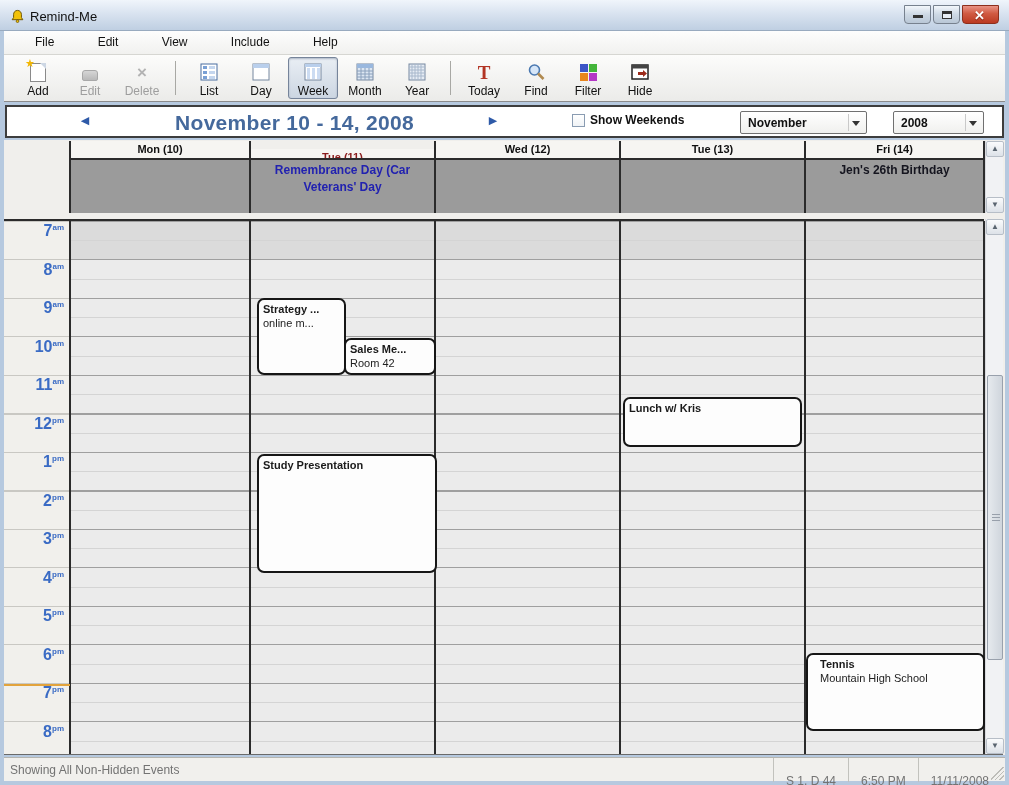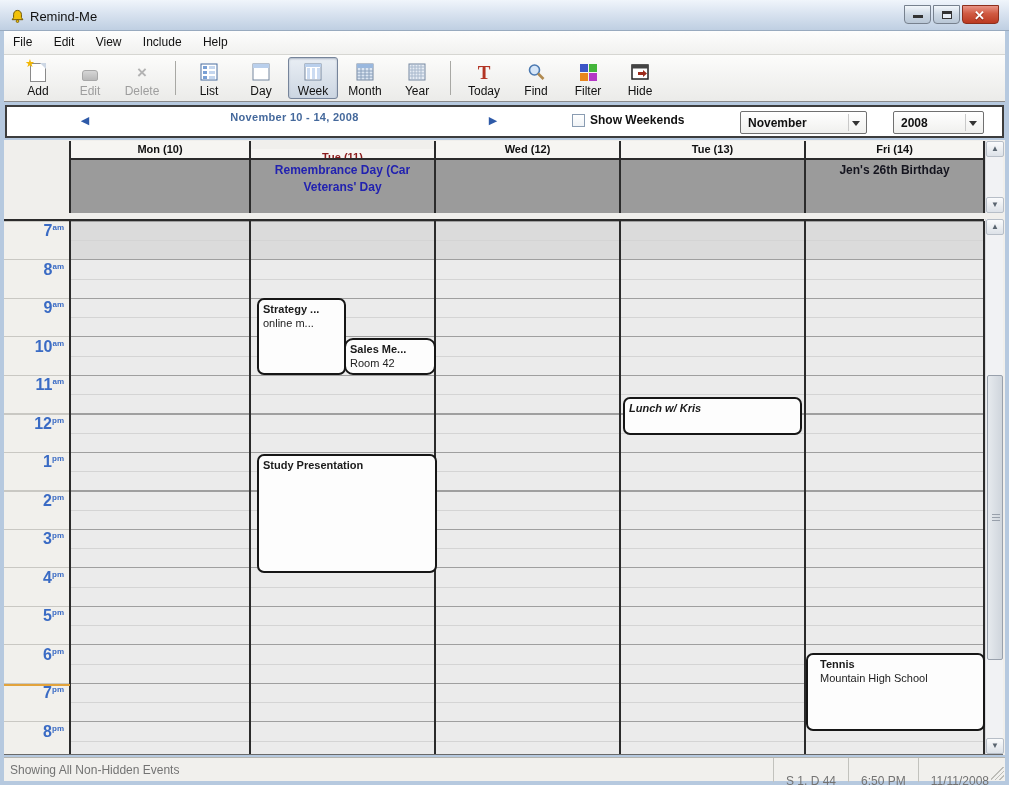--- a/index.html
+++ b/index.html
@@ -17,21 +17,21 @@
   .winbtn { width:27px; height:19px; border:1px solid #77818e; border-radius:0 0 4px 4px;
     background:linear-gradient(to bottom,#f3f7fb,#cdd8e4 50%,#b9c7d6); position:relative; }
   .winbtn.close { width:37px; border-color:#8c2f1d; background:linear-gradient(to bottom,#e99486,#d05a42 45%,#bb3a22); }
   .glyph-min { position:absolute; left:8px; bottom:5px; width:10px; height:3px; background:#333; }
   .glyph-max { position:absolute; left:8px; top:5px; width:10px; height:8px; border:1px solid #333; border-top:3px solid #333; background:#e8eef5; }
   .glyph-close { position:absolute; left:11px; top:2px; color:#fff; font-weight:bold; font-size:13px; text-shadow:0 1px 1px #7c1e10; }
 
   
   .menubar { position:absolute; left:4px; top:31px; width:1001px; height:24px;
     background:linear-gradient(to bottom,#fdfdfd,#f1f1ef); border-bottom:1px solid #d6d6d2; }
-  .menu-item { display:inline-block; padding:4px 9px 0 9px; font-size:12px; color:#111; height:24px; }
+  .menu-item { display:inline-block; padding:4px 9px 0 9px; font-size:12px; color:#111; height:24px;margin-left:22px; }
 
   
   .toolbar { position:absolute; left:4px; top:55px; width:1001px; height:47px;
     background:linear-gradient(to bottom,#fcfcfb,#ebebe9); border-bottom:1px solid #8b8b8b;
     display:flex; align-items:stretch; padding-left:8px; }
   .tb-btn { width:50px; margin:2px 1px; display:flex; flex-direction:column; align-items:center;
     justify-content:flex-start; padding-top:3px; border:1px solid transparent; border-radius:3px; }
   .tb-btn .tb-icon { height:22px; display:flex; align-items:center; justify-content:center; }
   .tb-btn .tb-label { font-size:12px; color:#111; margin-top:1px; }
   .tb-btn.disabled .tb-label { color:#9e9e9e; }
@@ -48,21 +48,21 @@
   .fg1 { background:#3c55c6; } .fg2 { background:#43b53a; } .fg3 { background:#e8861e; } .fg4 { background:#b438c6; }
   .icon-T { font-family:"Liberation Serif", serif; font-weight:bold; font-size:19px; color:#b23424; line-height:1; }
 
   
   .navbar { position:absolute; left:5px; top:105px; width:999px; height:33px; background:#fff;
     border:2px solid #3d3d3d; }
   .nav-arrow { position:absolute; top:7px; font-size:11px; color:#2e5aa8; width:16px; text-align:center; }
   .nav-prev { left:70px; }
   .nav-next { left:478px; }
   .nav-title { position:absolute; left:145px; top:4px; width:285px; text-align:center;
-    font-size:11px; font-weight:bold; color:#45699c; letter-spacing:.3px; }
+    font-size:21px; font-weight:bold; color:#45699c; letter-spacing:.3px; }
   .show-weekends { position:absolute; left:565px; top:6px; display:flex; align-items:center; }
   .checkbox { width:13px; height:13px; background:linear-gradient(#fff,#f0f3f6); border:1px solid #8a9cb2; margin-right:5px; }
   .show-weekends .cb-label { font-size:12px; font-weight:bold; color:#111; }
   .dropdown { position:absolute; top:4px; height:23px; background:linear-gradient(#ffffff,#f0f0ee); border:1px solid #707070; border-radius:2px;
     font-size:12px; font-weight:bold; color:#111; padding:4px 20px 0 7px; }
   .dd-month { left:733px; width:127px; }
   .dd-year { left:886px; width:91px; }
   .dd-arrow { position:absolute; right:6px; top:9px; width:0; height:0; border-left:4px solid transparent; border-right:4px solid transparent; border-top:5px solid #333; }
   .dd-split { position:absolute; right:17px; top:2px; bottom:2px; width:1px; background:#c9c9c9; }
 
@@ -339,25 +339,25 @@
   <div class="divider-b" style="left:619px;"></div>
   <div class="divider-b" style="left:804px;"></div>
   <div class="divider-b" style="left:983px;"></div>
 
   <div class="now-line"></div>
 
   <div class="event" style="left:257px;top:298px;width:89px;height:77px;">
     <span class="ev-title">Strategy ...</span>
     <span class="ev-detail">online m...</span>
   </div>
-  <div class="event" style="left:344px;top:338px;width:92px;height:37px;border-radius:9px;">
+  <div class="event" style="left:344px;top:338px;width:92px;height:37px;">
     <span class="ev-title">Sales Me...</span>
     <span class="ev-detail">Room 42</span>
   </div>
-  <div class="event" style="left:623px;top:397px;width:179px;height:38px;font-style:italic;">
+  <div class="event" style="left:623px;top:397px;width:179px;height:50px;">
     <span class="ev-title">Lunch w/ Kris</span>
   </div>
   <div class="event" style="left:257px;top:454px;width:180px;height:119px;">
     <span class="ev-title">Study Presentation</span>
   </div>
   <div class="event" style="left:806px;top:653px;width:179px;height:78px;padding-left:12px;">
     <span class="ev-title">Tennis</span>
     <span class="ev-detail">Mountain High School</span>
   </div>
 

